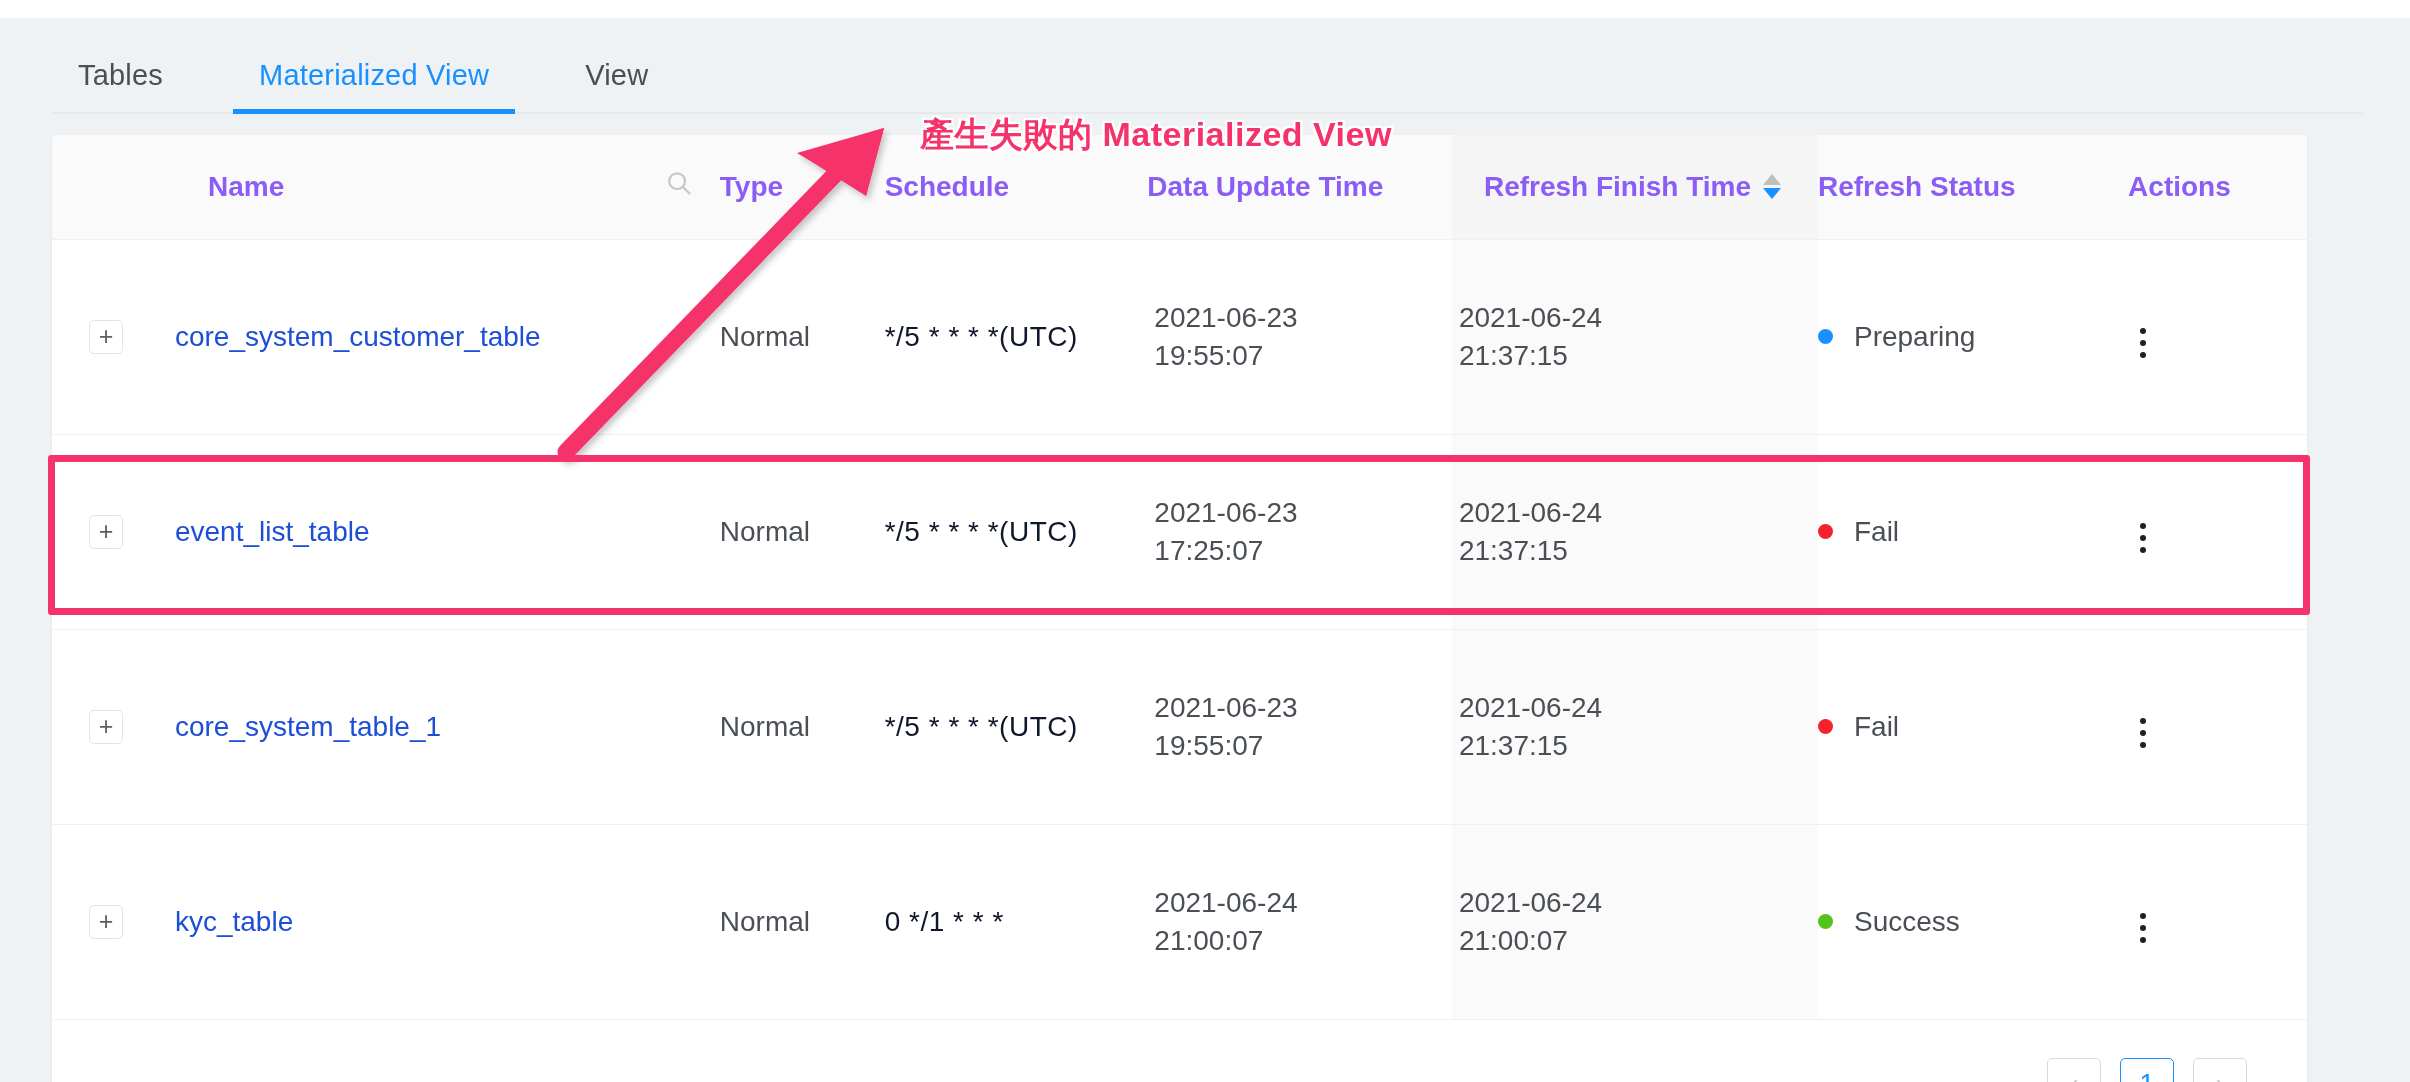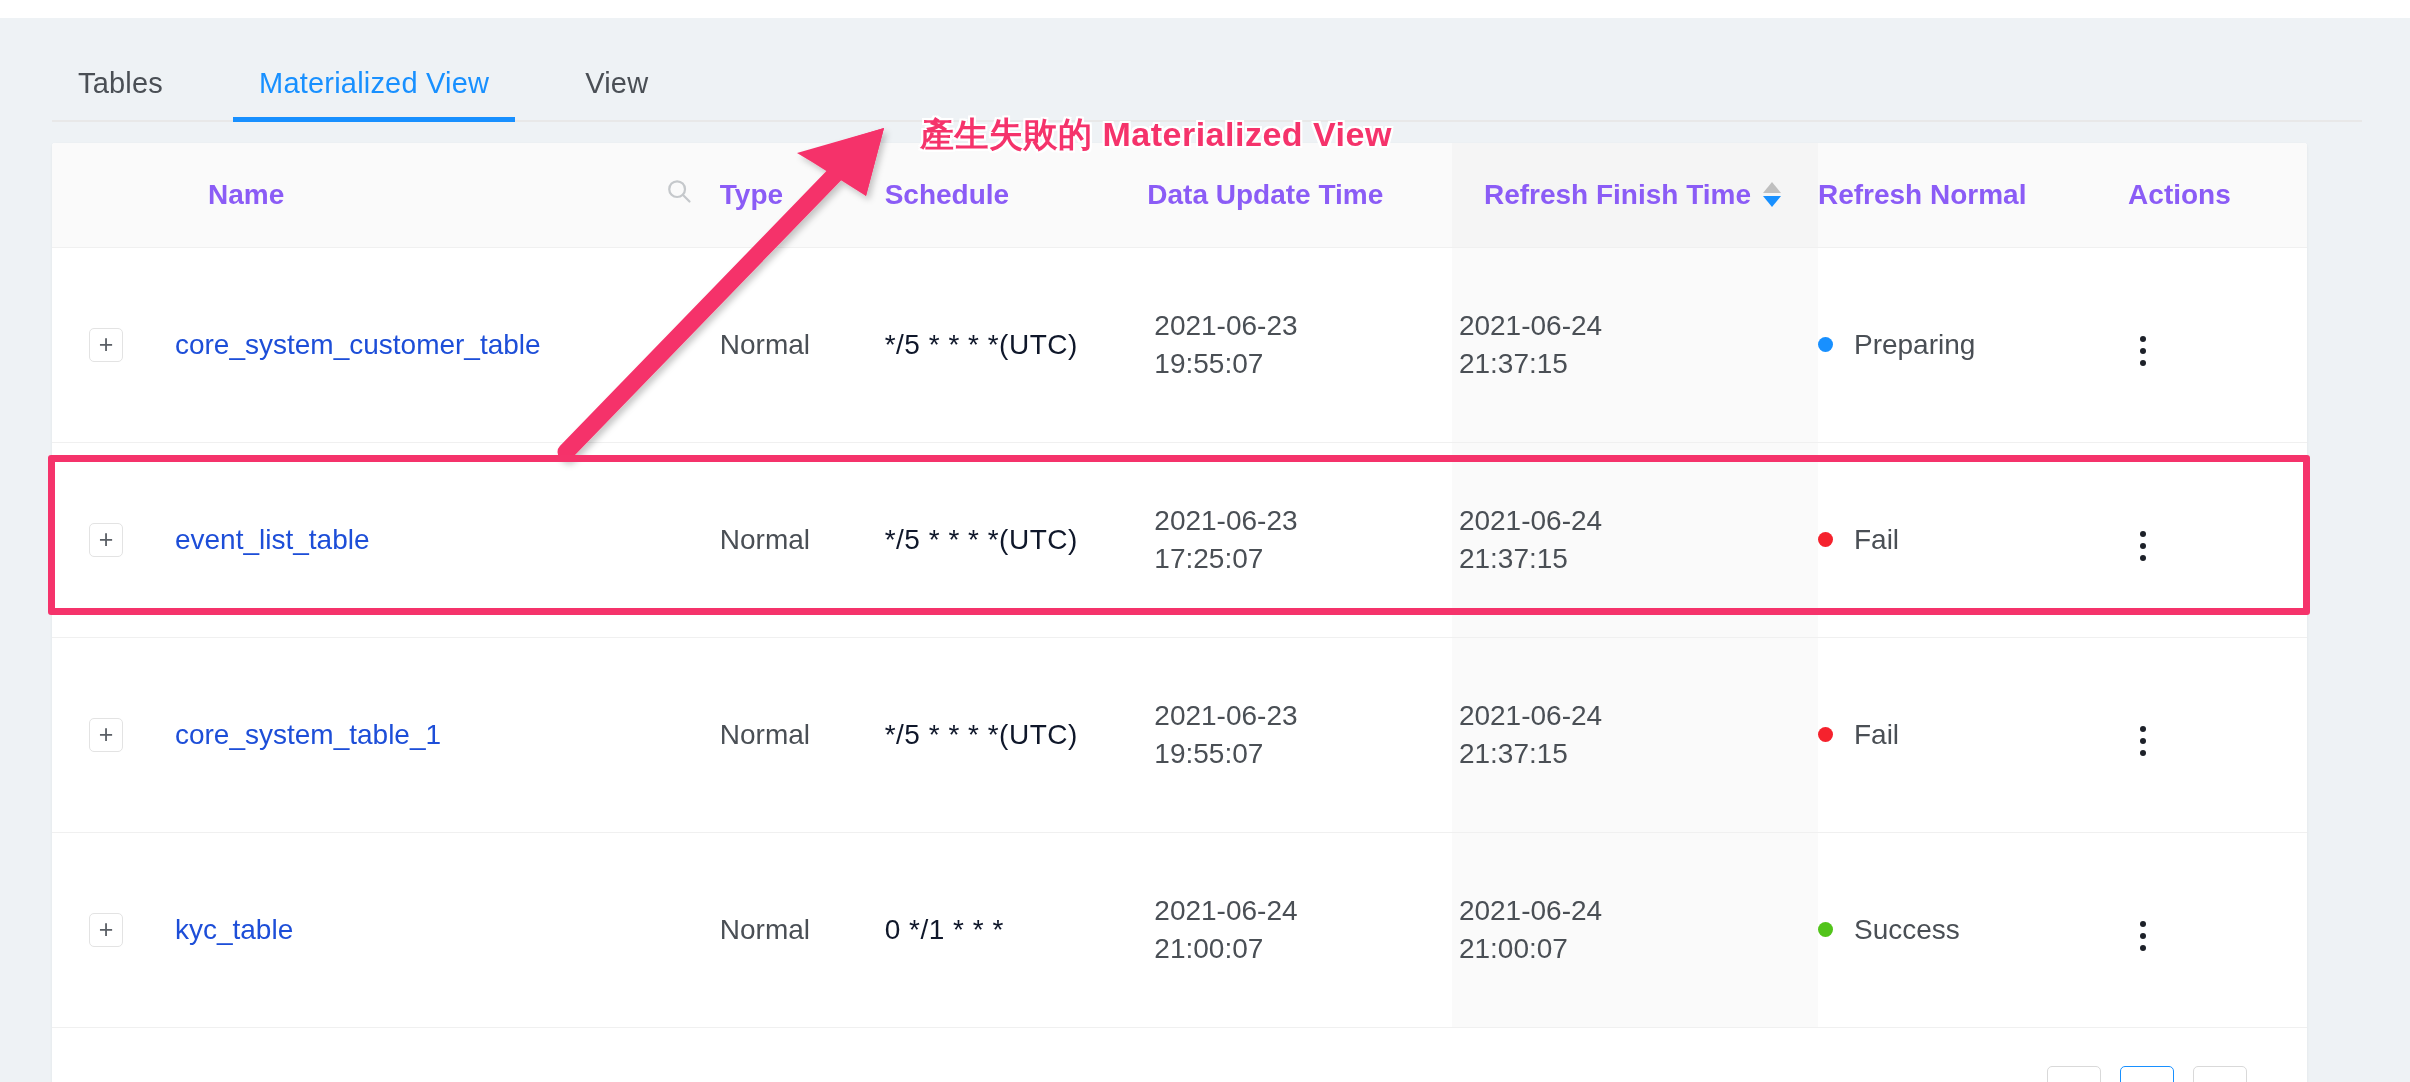--- a/index.html
+++ b/index.html
@@ -15,21 +15,21 @@
     font-family: "Liberation Sans", sans-serif;
     -webkit-font-smoothing: antialiased;
   }
 
   
   #app {
     position: relative;
     width: 2410px;
     height: 1082px;
     background: #eef2f5;
-    padding-top: 18px;
+    padding-top: 10px;
   }
 
   
   .top-strip {
     position: absolute;
     top: 0; left: 0;
     width: 2410px;
     height: 18px;
     background: #ffffff;
   }
@@ -315,21 +315,21 @@
           <th class="sorted-col">
             <div class="th-sort-inner">
               <span>Refresh Finish Time</span>
               <span class="sorter">
                 <i class="up"></i>
                 <i class="down"></i>
               </span>
             </div>
           </th>
           <th class="cell-pad-status">
-            <span>Refresh Normal</span>
+            <span>Refresh Status</span>
           </th>
           <th class="cell-pad-act">
             <span>Actions</span>
           </th>
         </tr>
       </thead>
       <tbody id="tbody">
           <tr>
             <td>
               <div class="expand-btn"><span>+</span></div>

